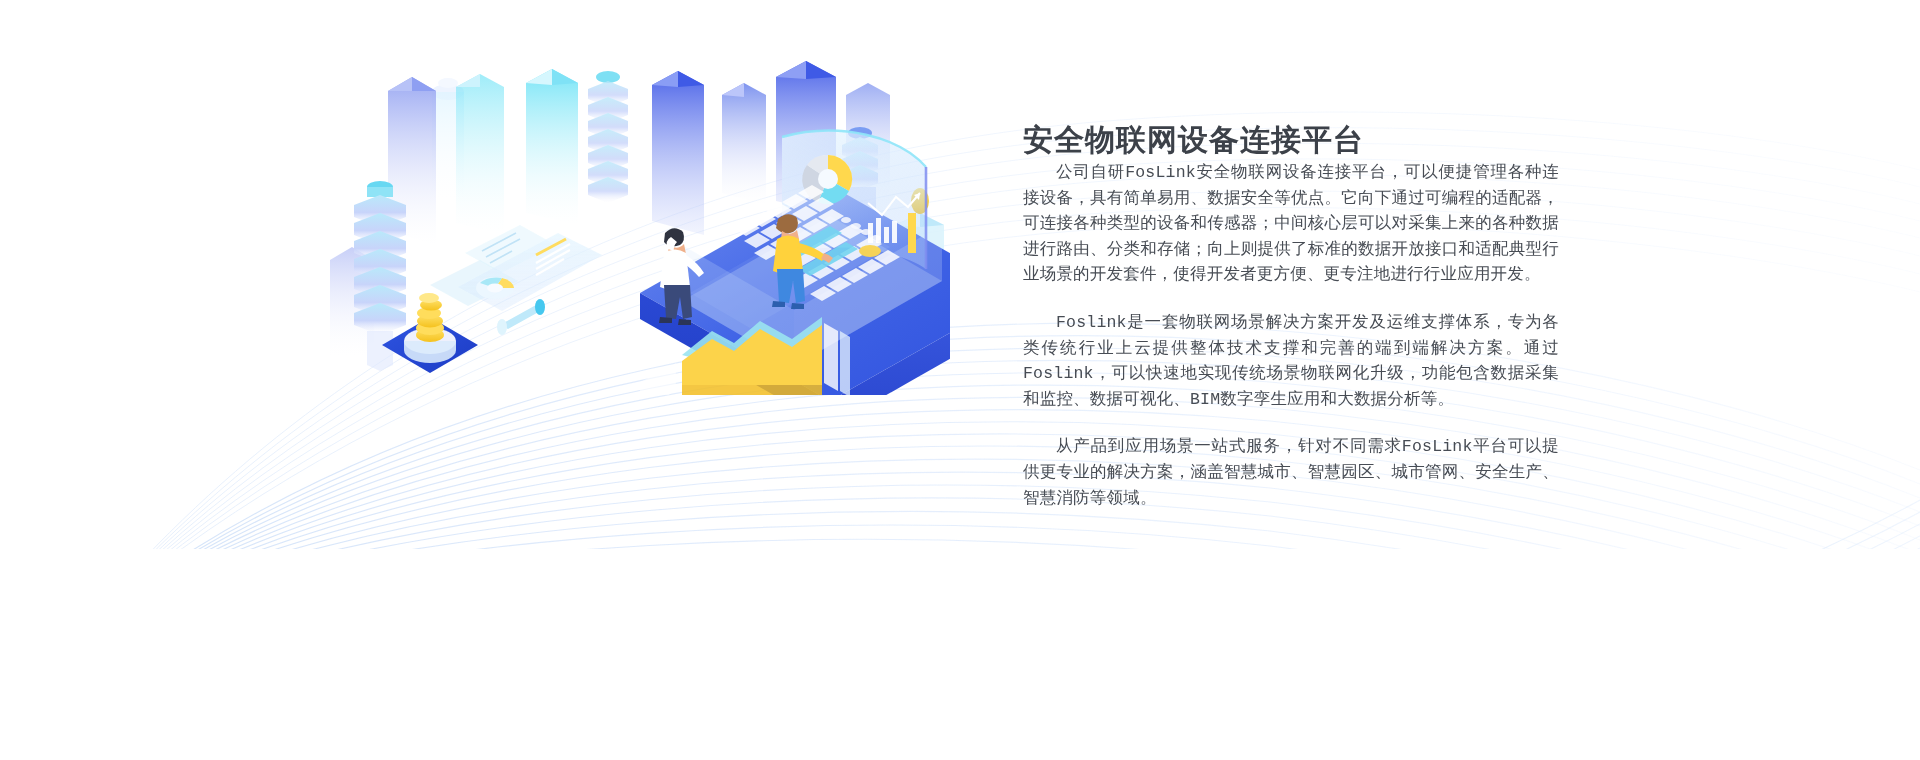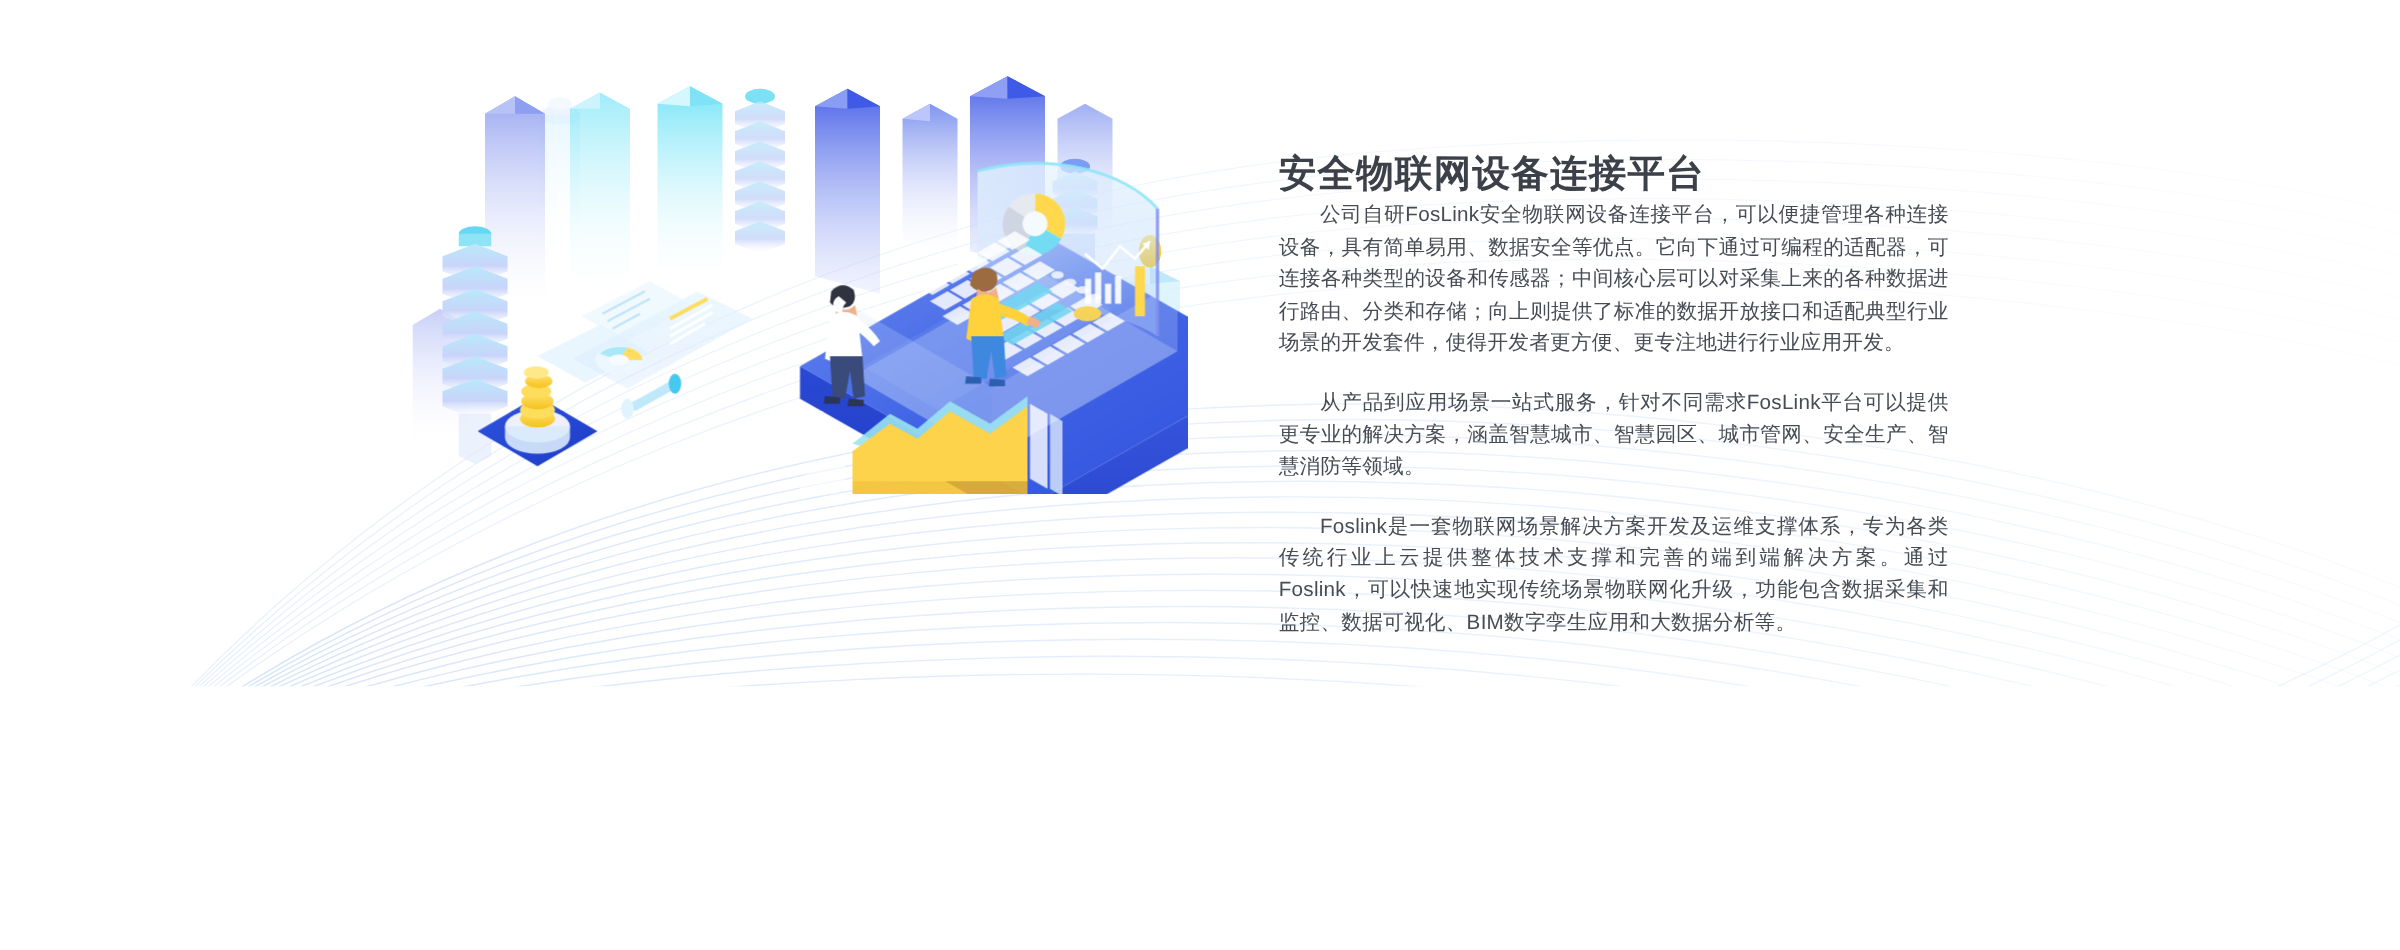--- a/index.html
+++ b/index.html
@@ -24,20 +24,21 @@
     letter-spacing:1px;line-height:40px;margin:0;white-space:nowrap;
   }
   .subtitle{
     font-size:29px;font-weight:bold;color:#c9dcf7;
     letter-spacing:1.5px;line-height:38px;margin:0 0 26px 0;
   }
   .para{
     font-size:16.5px;color:#474c54;line-height:25.6px;
     margin:0 0 22px 0;text-indent:2em;text-align:justify;
     letter-spacing:0.2px;
+    font-family:Liberation Mono, monospace;
   }
   .para:last-child{margin-bottom:0;}
 </style>
 </head>
 <body>
 
 <div class="stage">
 
   <svg class="waves" viewBox="0 0 1920 760" preserveAspectRatio="none">
     <defs>
@@ -445,17 +446,17 @@
         <ellipse cx="101" cy="250" rx="11" ry="5.5" fill="url(#coinG)"></ellipse>
         <ellipse cx="99" cy="243" rx="10" ry="5" fill="#ffe889"></ellipse>
       </g>
     </g>
   </svg>
 
   <div class="content">
     <h1 class="title">安全物联网设备连接平台</h1>
 
     <p class="para">公司自研FosLink安全物联网设备连接平台，可以便捷管理各种连接设备，具有简单易用、数据安全等优点。它向下通过可编程的适配器，可连接各种类型的设备和传感器；中间核心层可以对采集上来的各种数据进行路由、分类和存储；向上则提供了标准的数据开放接口和适配典型行业场景的开发套件，使得开发者更方便、更专注地进行行业应用开发。</p>
+    <p class="para">Foslink是一套物联网场景解决方案开发及运维支撑体系，专为各类传统行业上云提供整体技术支撑和完善的端到端解决方案。通过Foslink，可以快速地实现传统场景物联网化升级，功能包含数据采集和监控、数据可视化、BIM数字孪生应用和大数据分析等。</p>
     <p class="para">从产品到应用场景一站式服务，针对不同需求FosLink平台可以提供更专业的解决方案，涵盖智慧城市、智慧园区、城市管网、安全生产、智慧消防等领域。</p>
-    <p class="para">Foslink是一套物联网场景解决方案开发及运维支撑体系，专为各类传统行业上云提供整体技术支撑和完善的端到端解决方案。通过Foslink，可以快速地实现传统场景物联网化升级，功能包含数据采集和监控、数据可视化、BIM数字孪生应用和大数据分析等。</p>
   </div>
 
 </div>
 
 </body></html>

